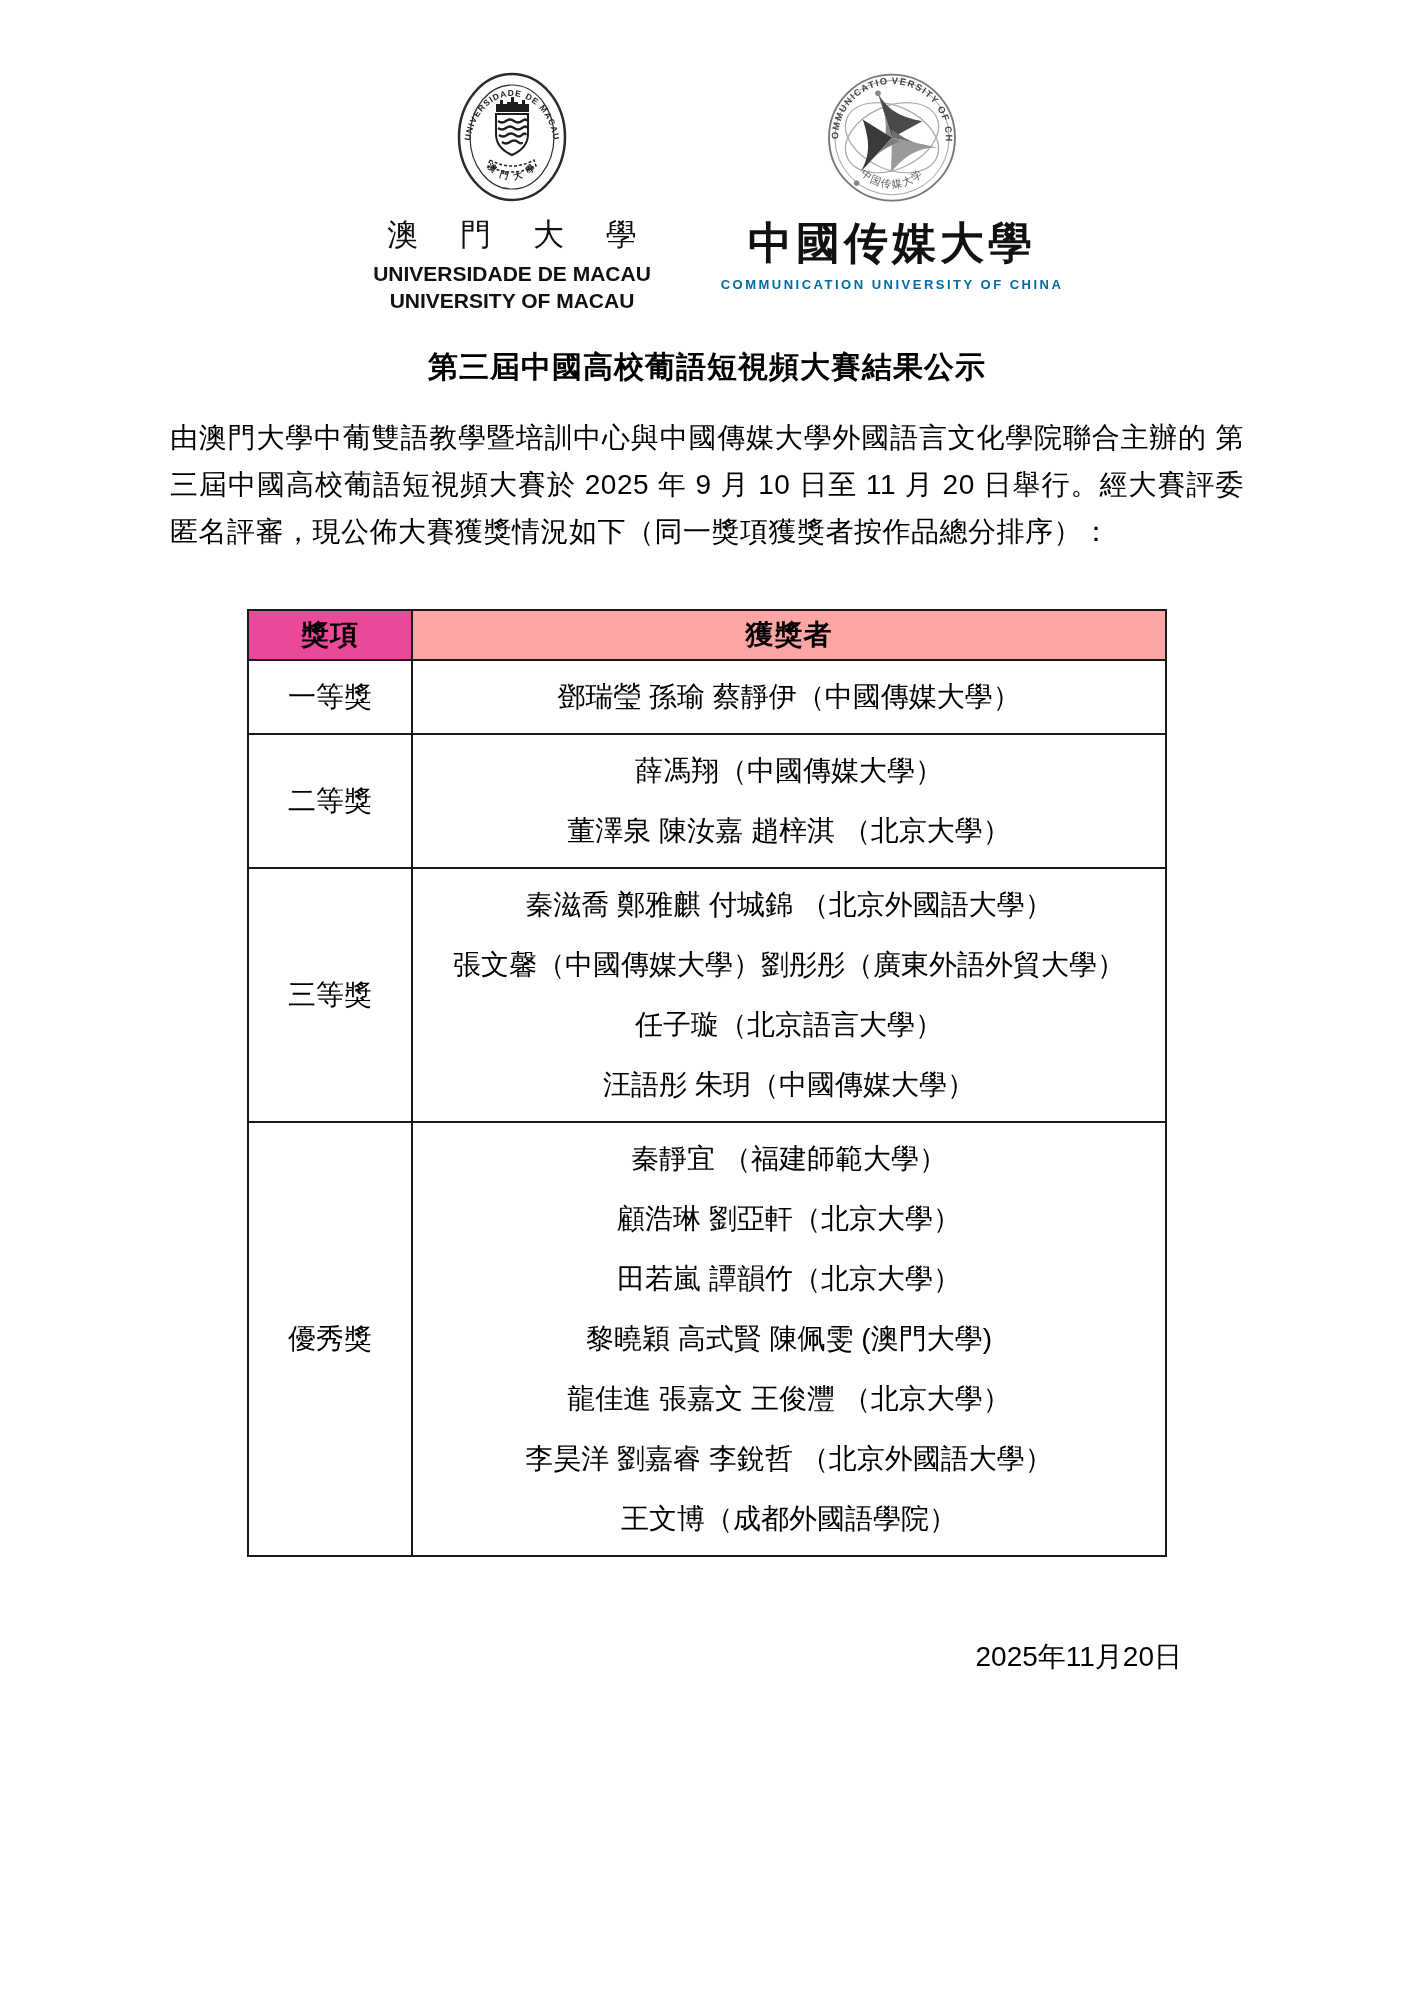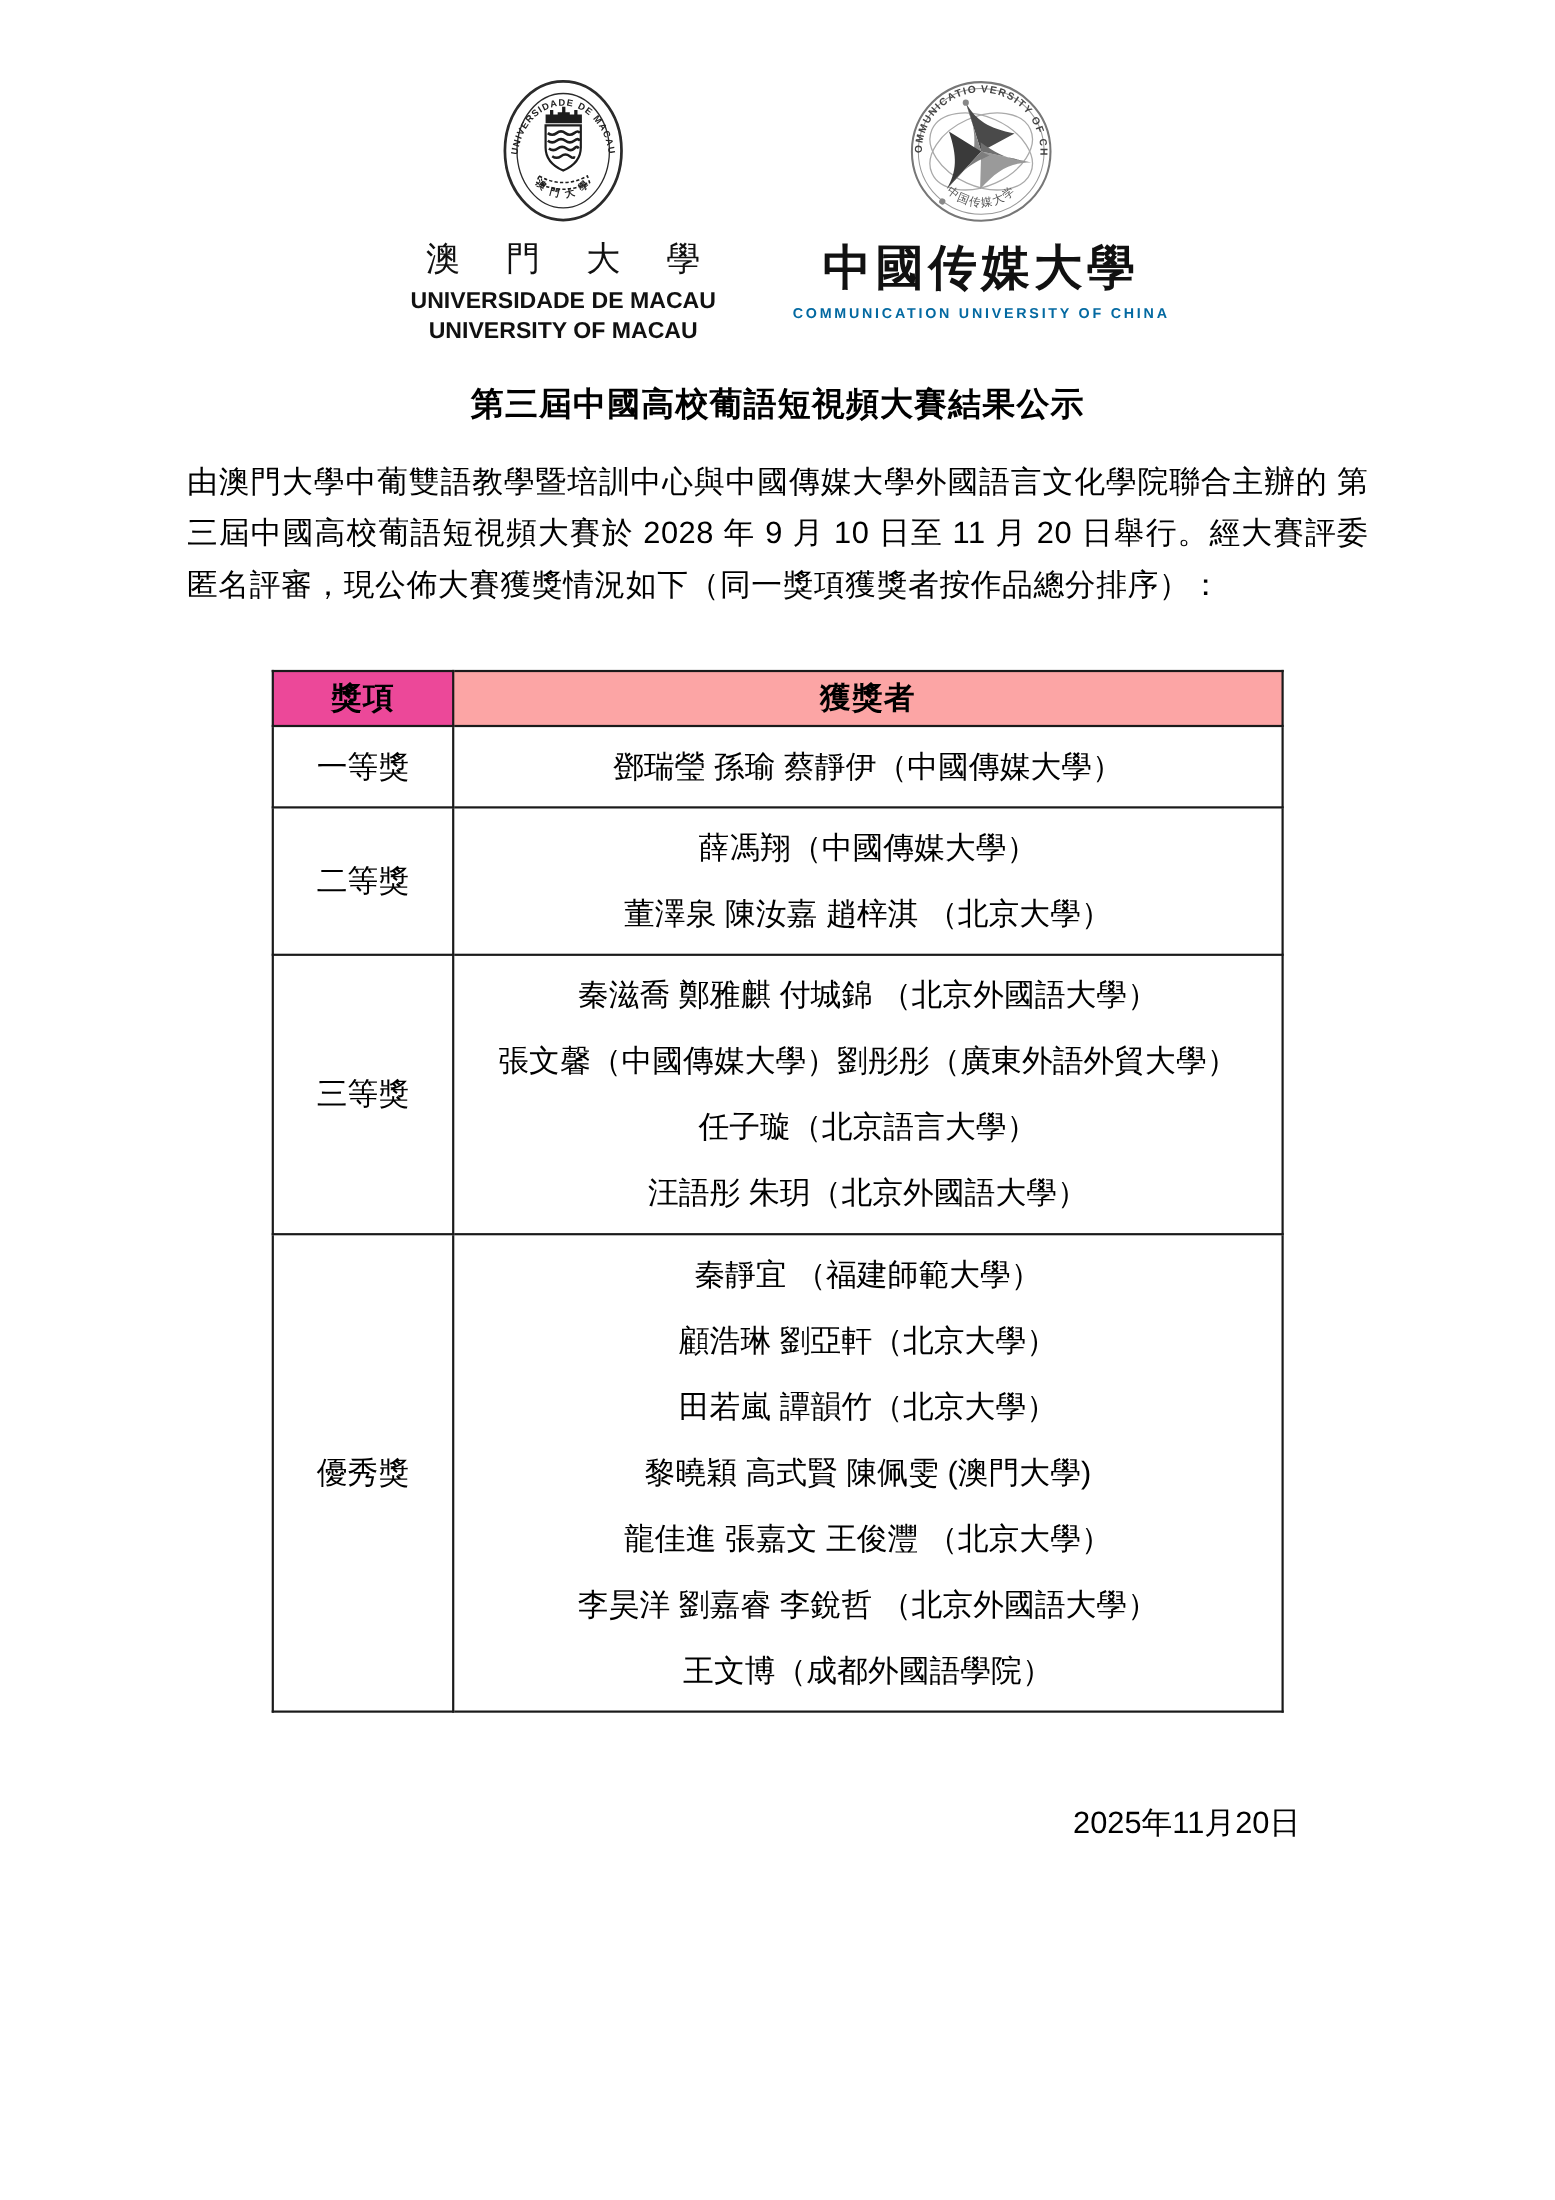--- a/index.html
+++ b/index.html
@@ -164,21 +164,21 @@
           <circle cx="56" cy="58" r="0" fill="none"></circle>
         </g>
       </svg>
       <div class="cuc-cjk">中國传媒大學</div>
       <div class="cuc-en">COMMUNICATION  UNIVERSITY  OF  CHINA</div>
     </div>
   </div>
 
   <div class="doc-title">第三屆中國高校葡語短視頻大賽結果公示</div>
 
-  <p class="intro">由澳門大學中葡雙語教學暨培訓中心與中國傳媒大學外國語言文化學院聯合主辦的 第三屆中國高校葡語短視頻大賽於 2028 年 9 月 10 日至 11 月 20 日舉行。經大賽評委匿名評審，現公佈大賽獲獎情況如下（同一獎項獲獎者按作品總分排序）：</p>
+  <p class="intro">由澳門大學中葡雙語教學暨培訓中心與中國傳媒大學外國語言文化學院聯合主辦的 第三屆中國高校葡語短視頻大賽於 2025 年 9 月 10 日至 11 月 20 日舉行。經大賽評委匿名評審，現公佈大賽獲獎情況如下（同一獎項獲獎者按作品總分排序）：</p>
 
   <table class="results-table">
     <colgroup>
         <col class="c1">
         <col class="c2">
       </colgroup>
     <thead>
       <tr>
         <th style="background: #ec4899;">獎項</th>
         <th style="background: #fca5a5;">獲獎者</th>
@@ -197,21 +197,21 @@
             <div class="winner-line">薛馮翔（中國傳媒大學）</div>
             <div class="winner-line">董澤泉 陳汝嘉 趙梓淇 （北京大學）</div>
           </td>
         </tr>
         <tr>
           <td class="award-cell">三等獎</td>
           <td class="winners-cell">
             <div class="winner-line">秦滋喬 鄭雅麒 付城錦 （北京外國語大學）</div>
             <div class="winner-line">張文馨（中國傳媒大學）劉彤彤（廣東外語外貿大學）</div>
             <div class="winner-line">任子璇（北京語言大學）</div>
-            <div class="winner-line">汪語彤 朱玥（北京外國語大學）</div>
+            <div class="winner-line">汪語彤 朱玥（中國傳媒大學）</div>
           </td>
         </tr>
         <tr>
           <td class="award-cell">優秀獎</td>
           <td class="winners-cell">
             <div class="winner-line">秦靜宜 （福建師範大學）</div>
             <div class="winner-line">顧浩琳 劉亞軒（北京大學）</div>
             <div class="winner-line">田若嵐 譚韻竹（北京大學）</div>
             <div class="winner-line">黎曉穎 高式賢 陳佩雯 (澳門大學)</div>
             <div class="winner-line">龍佳進 張嘉文 王俊灃 （北京大學）</div>

